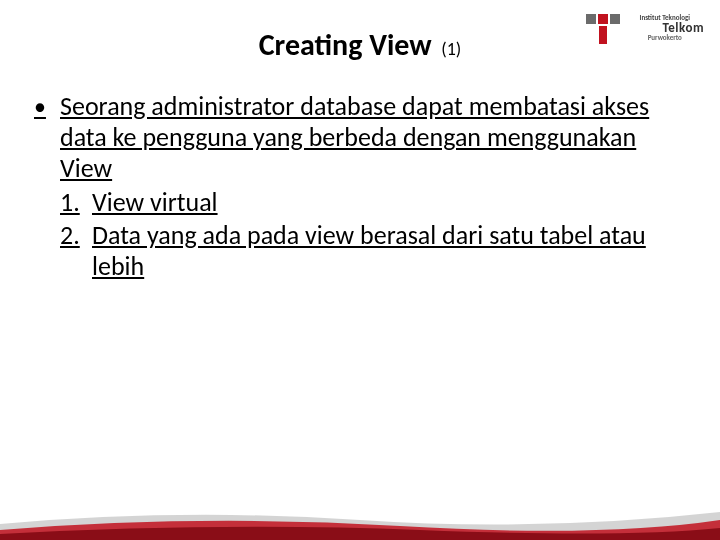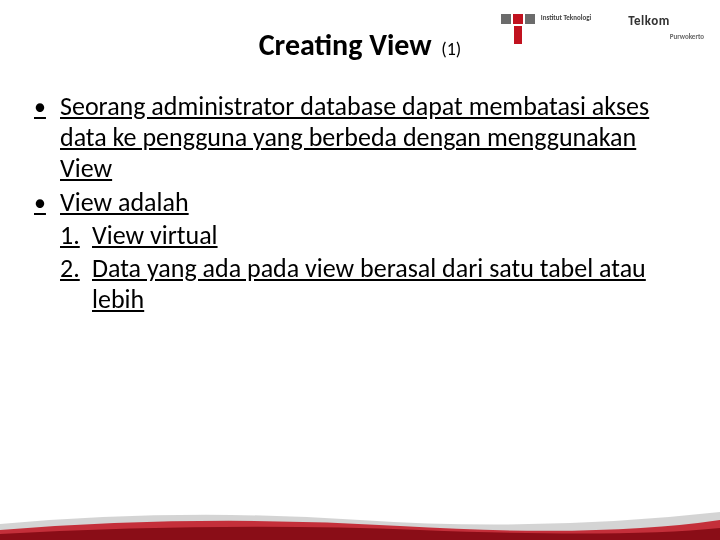--- a/index.html
+++ b/index.html
@@ -17,24 +17,24 @@
     .numitem { display: flex; margin-bottom: 2px; }
     .numitem .num { width: 32px; flex: 0 0 32px; }
     .numitem .tx { flex: 1; }
     .logo { position: absolute; top: 14px; right: 16px; display: flex; align-items: flex-start; gap: 6px; }
     .logo-mark { display: flex; flex-direction: column; align-items: center; }
     .logo-t-top { display: flex; gap: 2px; }
     .logo-sq { width: 10px; height: 10px; }
     .logo-sq.g { background: #6b6b6b; }
     .logo-sq.r { background: #c1121f; }
     .logo-t-stem { width: 8px; height: 18px; background: #c1121f; margin-top: 2px; }
-    .logo-text { display: flex; flex-direction: row; line-height: 1; text-align: center; }
+    .logo-text { display: flex; flex-direction: column; line-height: 1; text-align: center; }
     .logo-line1 { font-size: 7px; color: #444; font-weight: 600; }
     .logo-line2 { font-size: 13px; color: #333; font-weight: 700; letter-spacing: 0.5px; margin-left: 37px; }
-    .logo-line3 { font-size: 7px; color: #666; font-weight: 600; margin-top: 19px; }
+    .logo-line3 { font-size: 7px; color: #666; font-weight: 600; }
     .footer-deco { position: absolute; left: 0; bottom: 0; width: 100%; height: 40px; pointer-events: none; }
   </style>
 </head>
 <body>
 
 <div class="slide">
 
   <div class="logo">
     <div class="logo-mark">
       <div class="logo-t-top">
@@ -54,24 +54,20 @@
   <div class="title-wrap">
     <span class="title-main">Creating View</span>
     <span class="title-sub">(1)</span>
   </div>
 
   <div class="content">
     <div class="bullet">
       <div class="mk"></div>
       <div class="tx">Seorang administrator database dapat membatasi akses data ke pengguna yang berbeda dengan menggunakan View</div>
     </div>
-    <div class="bullet">
-      <div class="mk"></div>
-      <div class="tx">View adalah</div>
-    </div>
     <div class="numlist">
       <div class="numitem">
         <div class="num">1.</div>
         <div class="tx">View virtual</div>
       </div>
       <div class="numitem">
         <div class="num">2.</div>
         <div class="tx">Data yang ada pada view berasal dari satu tabel atau lebih</div>
       </div>
     </div>

